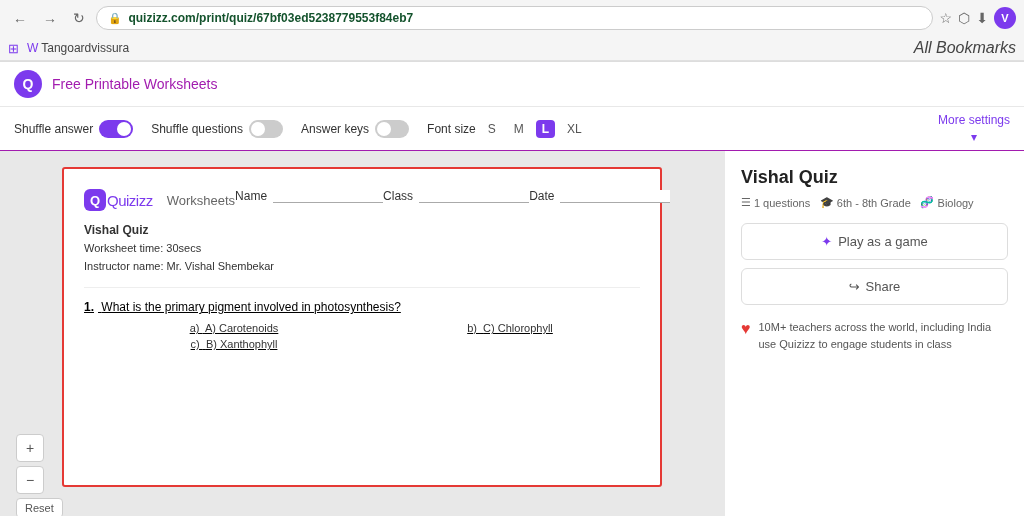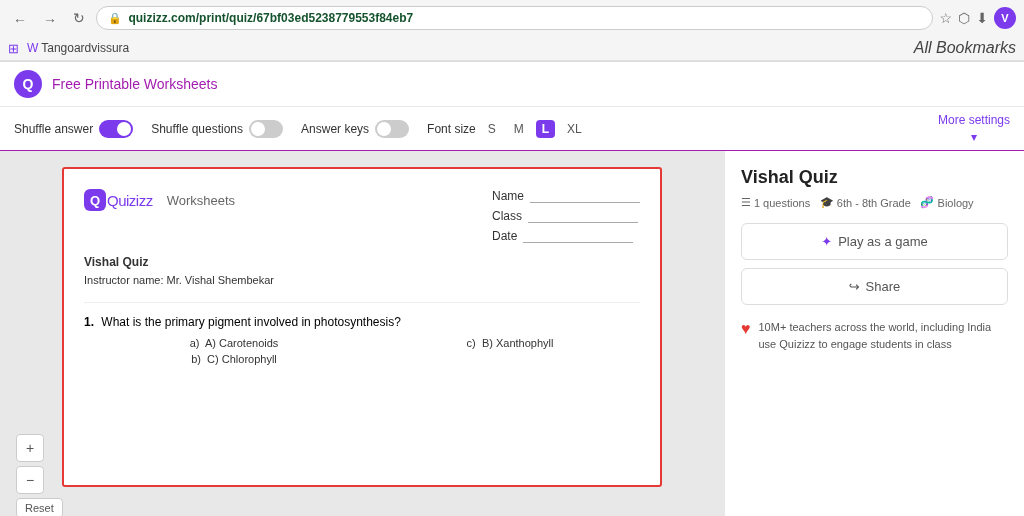--- a/index.html
+++ b/index.html
@@ -64,28 +64,28 @@
       flex: 1; background: #e8e8e8; overflow-y: auto; padding: 16px; position: relative;
     }
     .worksheet-paper {
       background: white; border: 2px solid #e53935; border-radius: 3px;
       max-width: 600px; margin: 0 auto; padding: 20px; min-height: 320px;
     }
     .ws-header { display: flex; justify-content: space-between; align-items: flex-start; margin-bottom: 10px; }
     .ws-logo-area { display: flex; align-items: center; gap: 8px; }
     .quizizz-text { color: #7c3aed; font-size: 16px; font-weight: bold; }
     .ws-label { font-size: 12px; color: #555; margin-left: 4px; }
-    .ws-fields { display: flex; flex-direction: column; gap: 6px; }
+    .ws-fields { display: flex; flex-direction: row; }
     .ws-field { display: flex; align-items: center; gap: 6px; font-size: 12px; color: #333; }
     .ws-field input { border: none; border-bottom: 1px solid #aaa; width: 120px; font-size: 11px; outline: none; }
     .ws-info { margin-top: 8px; }
     .ws-info p { font-size: 11px; color: #333; line-height: 1.6; }
     .ws-info .ws-title { font-weight: bold; font-size: 12px; }
     .divider { border: none; border-top: 1px solid #eee; margin: 12px 0; }
-    .question { margin-bottom: 12px; }
+    .question { margin-bottom: 12px; text-decoration: underline; }
     .question-text { font-size: 12px; font-weight: normal; margin-bottom: 8px; }
     .q-num { font-weight: bold; margin-right: 4px; }
     .options-grid { display: grid; grid-template-columns: 1fr 1fr; gap: 4px 16px; padding-left: 20px; }
     .option { font-size: 11px; color: #333; text-align: center; }
 
     
     .zoom-controls { position: absolute; bottom: 14px; left: 16px; display: flex; flex-direction: column; gap: 4px; }
     .zoom-btn { width: 28px; height: 28px; background: white; border: 1px solid #ccc; border-radius: 4px; display: flex; align-items: center; justify-content: center; cursor: pointer; font-size: 16px; color: #555; }
     .reset-btn { background: white; border: 1px solid #ccc; border-radius: 4px; padding: 3px 8px; font-size: 11px; cursor: pointer; color: #555; }
 
@@ -212,42 +212,43 @@
           </div>
           <div class="ws-field">
             <span>Date</span>
             <input type="text" style="border-top: none; border-right: none; border-left: none; border-image: initial; border-bottom: 1px solid rgb(170, 170, 170); width: 110px; outline: none; font-size: 11px;">
           </div>
         </div>
       </div>
 
       <div class="ws-info">
         <p class="ws-title">Vishal Quiz</p>
+        <p>Worksheet time: 30secs</p>
         <p>Instructor name: Mr. Vishal Shembekar</p>
       </div>
 
       <hr class="divider">
 
       <div class="question">
         <p class="question-text">
           <span class="q-num">1.</span>
           <span>What is the primary pigment involved in photosynthesis?</span>
         </p>
         <div class="options-grid">
           <div class="option">
             <span>a)&nbsp;</span>
             <span>A) Carotenoids</span>
           </div>
           <div class="option">
+            <span>b)&nbsp;</span>
+            <span>C) Chlorophyll</span>
+          </div>
+          <div class="option">
             <span>c)&nbsp;</span>
             <span>B) Xanthophyll</span>
-          </div>
-          <div class="option">
-            <span>b)&nbsp;</span>
-            <span>C) Chlorophyll</span>
           </div>
         </div>
       </div>
     </div>
 
     <div class="zoom-controls">
       <button class="zoom-btn">
         <span style="font-size:14px;">+</span>
       </button>
       <button class="zoom-btn">

